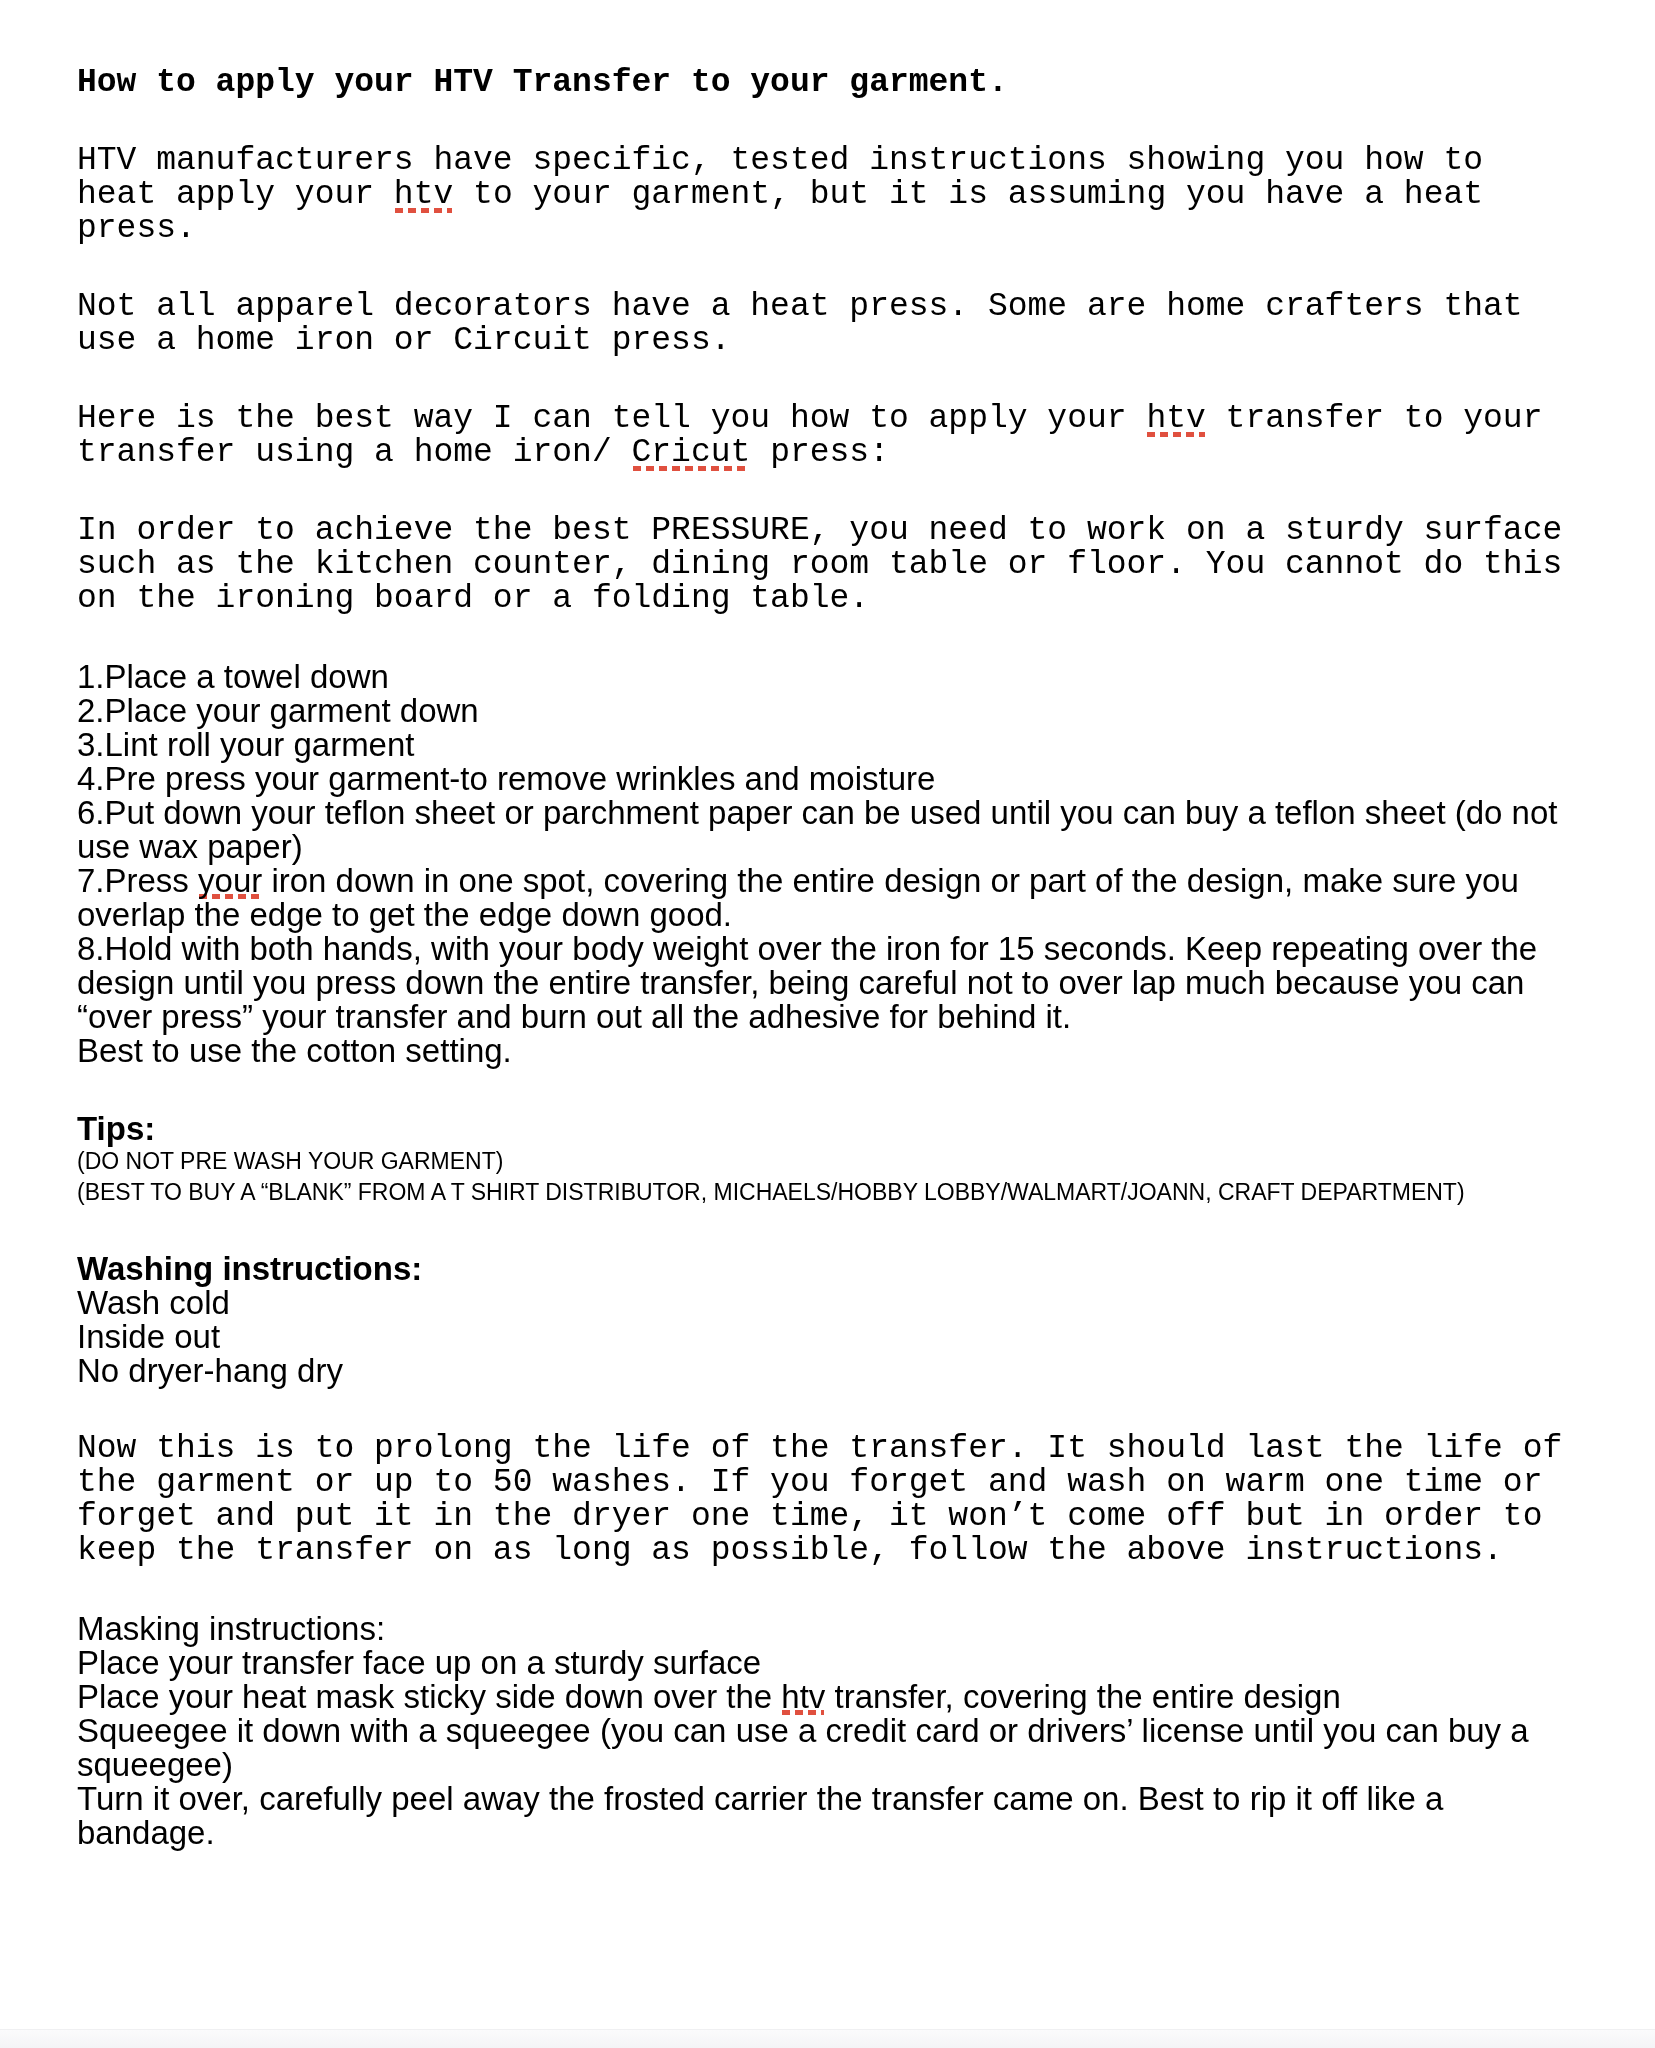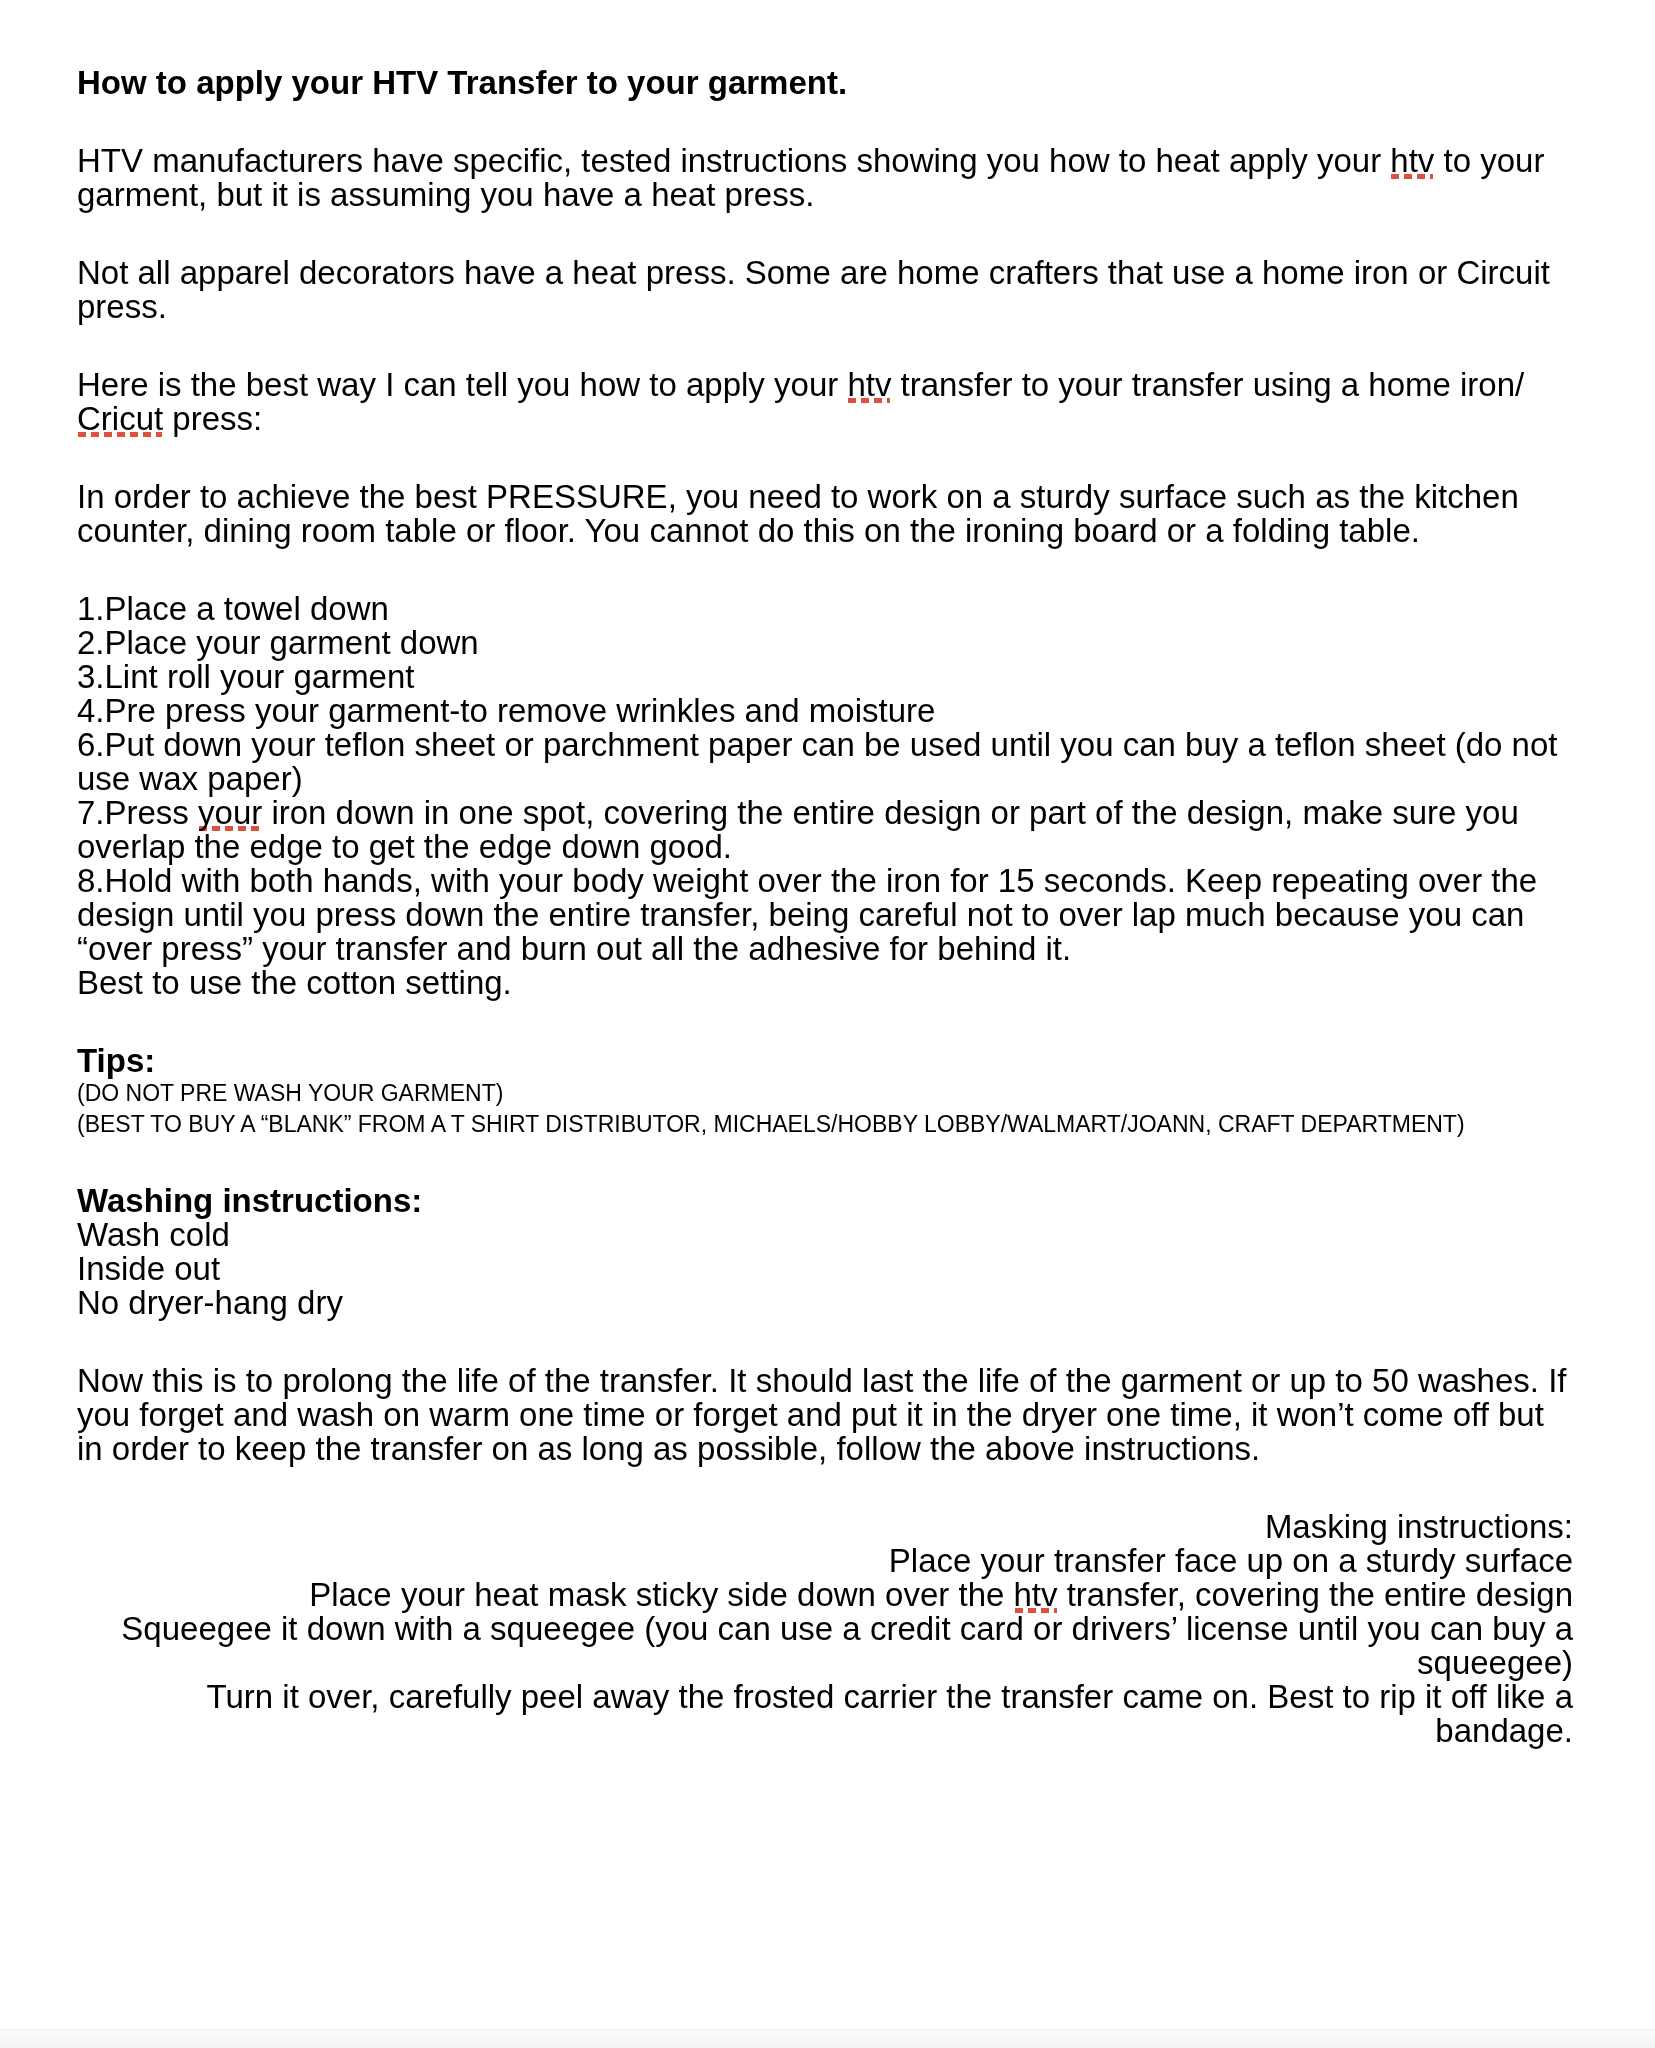--- a/index.html
+++ b/index.html
@@ -11,23 +11,23 @@
   .doc {
     position: relative;
     box-sizing: border-box;
     width: 1655px; height: 2048px;
     padding: 66px 0 0 77px;
     font-family: "Liberation Sans", "DejaVu Sans", sans-serif;
     color: #000000;
     font-size: 33px;
     line-height: 34px;
   }
-  .block { width: 1496px; margin: 0 0 44px 0; }
+  .block { width: 1496px; margin: 0 0 44px 0; font-family: Liberation Mono, monospace; }
   .group { width: 1496px; margin: 0 0 44px 0; }
-  .group.last { margin-bottom: 16px; text-align: right; }
+  .group.last { margin-bottom: 16px; }
   .line { width: 1496px; margin: 0; }
   .bold { font-weight: bold; }
   .tips-line {
     font-size: 23px;
     line-height: 31px;
   }
   
   .sp {
     background-image: repeating-linear-gradient(to right,
       #e0503f 0, #e0503f 8px, transparent 8px, transparent 13px);

